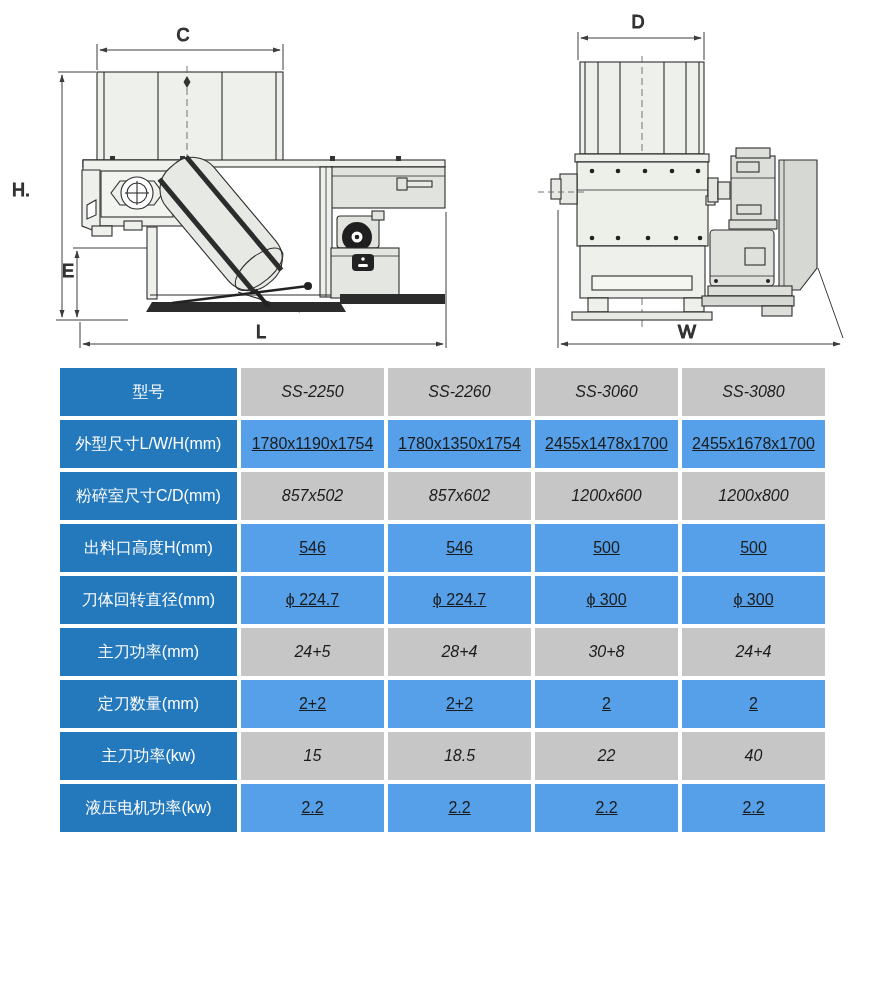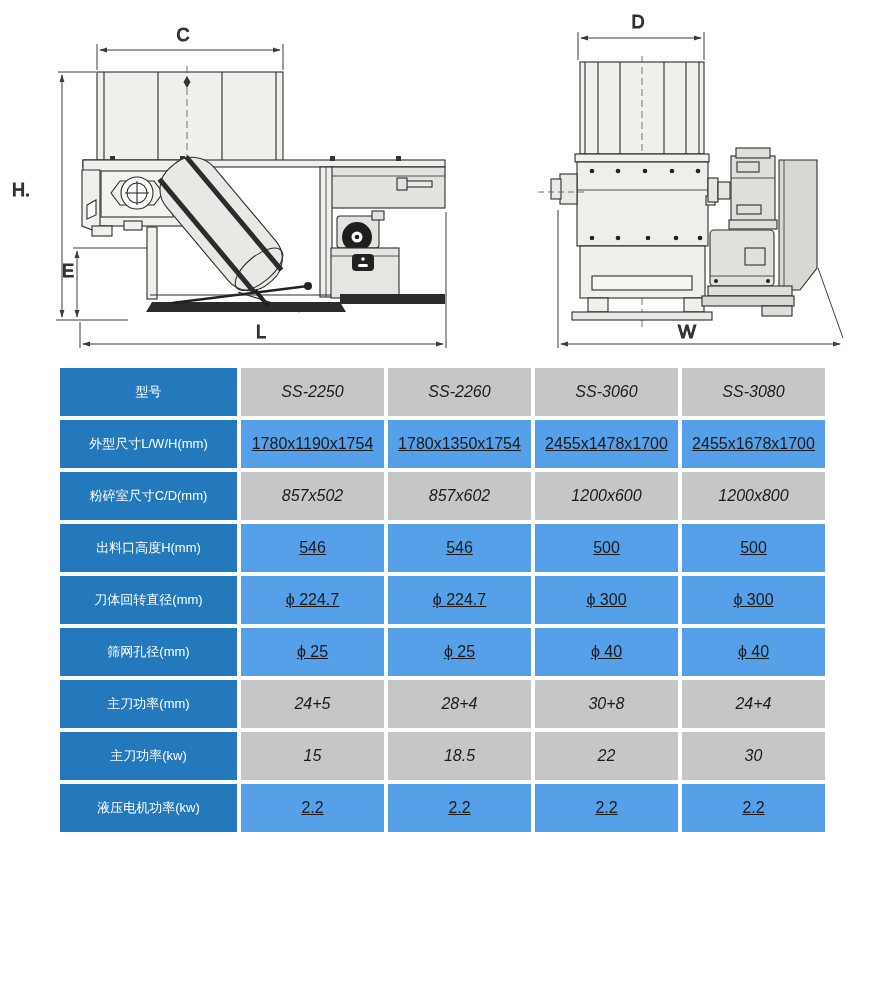--- a/index.html
+++ b/index.html
@@ -14,21 +14,21 @@
   }
   .spec { position:absolute; left:56px; top:364px; }
   table.spec-table { border-collapse:separate; border-spacing:4px; }
   .spec-table td {
     text-align:center; vertical-align:middle; height:46px;
     overflow:hidden; white-space:nowrap;
   }
   .spec-table td.label {
     width:175px; min-width:175px;
     background:var(--label-blue, #2478bc);
-    color:#ffffff; font-size:13px;
+    color:#ffffff; font-size:16px;
   }
   .spec-table td.val {
     width:141px; min-width:141px;
     color:#1b1b1b; font-size:16px;
   }
   .spec-table td.val.gray { background:var(--row-gray, #c6c6c6);font-style:italic; }
   .spec-table td.val.blue { background:var(--row-blue, #55a0e8);text-decoration:underline; }
 </style>
 </head>
 <body>
@@ -260,39 +260,39 @@
             <td class="val blue">500</td>
           </tr>
           <tr>
             <td class="label">刀体回转直径(mm)</td>
             <td class="val blue">ϕ 224.7</td>
             <td class="val blue">ϕ 224.7</td>
             <td class="val blue">ϕ 300</td>
             <td class="val blue">ϕ 300</td>
           </tr>
           <tr>
-            <td class="label">筛网孔径(mm)</td>
-            <td class="val blue">ϕ 25</td>
-            <td class="val blue">ϕ 25</td>
-            <td class="val blue">ϕ 40</td>
-            <td class="val blue">ϕ 40</td>
-          </tr>
-          <tr>
             <td class="label">主刀功率(mm)</td>
             <td class="val gray">24+5</td>
             <td class="val gray">28+4</td>
             <td class="val gray">30+8</td>
             <td class="val gray">24+4</td>
           </tr>
           <tr>
+            <td class="label">定刀数量(mm)</td>
+            <td class="val blue">2+2</td>
+            <td class="val blue">2+2</td>
+            <td class="val blue">2</td>
+            <td class="val blue">2</td>
+          </tr>
+          <tr>
             <td class="label">主刀功率(kw)</td>
             <td class="val gray">15</td>
             <td class="val gray">18.5</td>
             <td class="val gray">22</td>
-            <td class="val gray">30</td>
+            <td class="val gray">40</td>
           </tr>
           <tr>
             <td class="label">液压电机功率(kw)</td>
             <td class="val blue">2.2</td>
             <td class="val blue">2.2</td>
             <td class="val blue">2.2</td>
             <td class="val blue">2.2</td>
           </tr>
         </tbody>
     </table>

